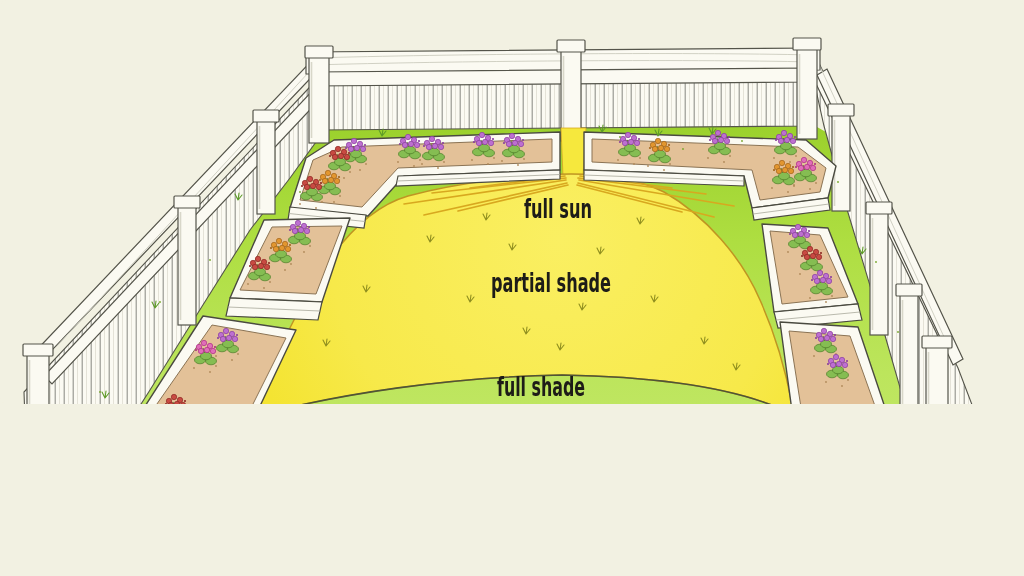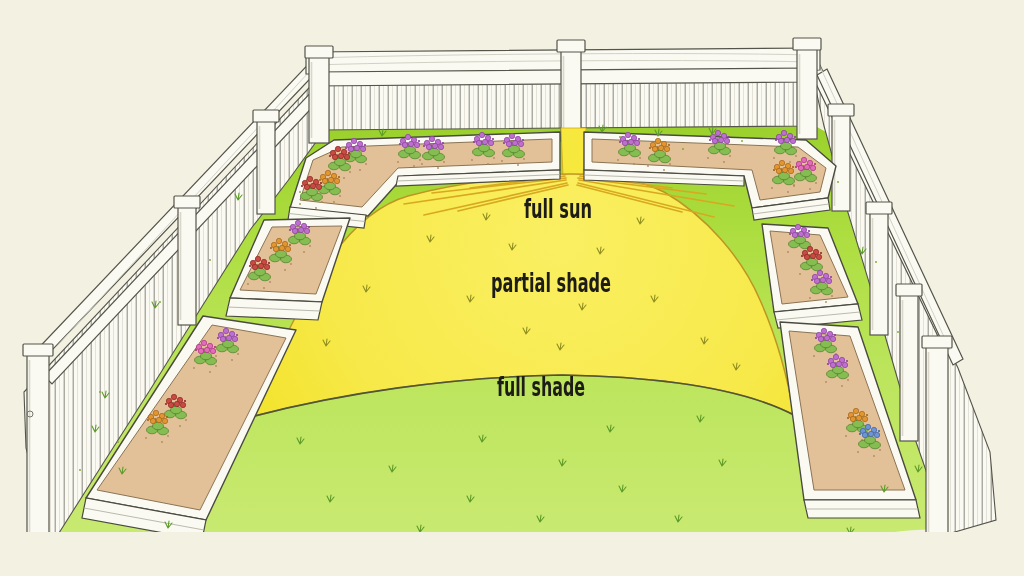--- a/index.html
+++ b/index.html
@@ -1,16 +1,16 @@
 <!DOCTYPE html>
 <html><head>
 <meta charset="utf-8">
 <style>
   html,body{margin:0;padding:0;background:#f2f1e2;}
-  .stage{position:relative;width:1024px;height:532px;overflow:hidden;background:#f2f1e2;border-radius:8px;}
+  .stage{position:relative;width:1024px;height:404px;overflow:hidden;background:#f2f1e2;border-radius:8px;}
   svg{display:block;}
   .zone-label{font-family:"DejaVu Sans","Liberation Sans",sans-serif;font-weight:bold;fill:#1d1c18;}
 </style>
 </head>
 <body>
 
 <div class="stage">
 <svg id="scene" width="1024" height="576" viewBox="0 0 1024 576">
   <defs>
     <linearGradient id="grassGrad" gradientUnits="userSpaceOnUse" x1="0" y1="118" x2="0" y2="558">

